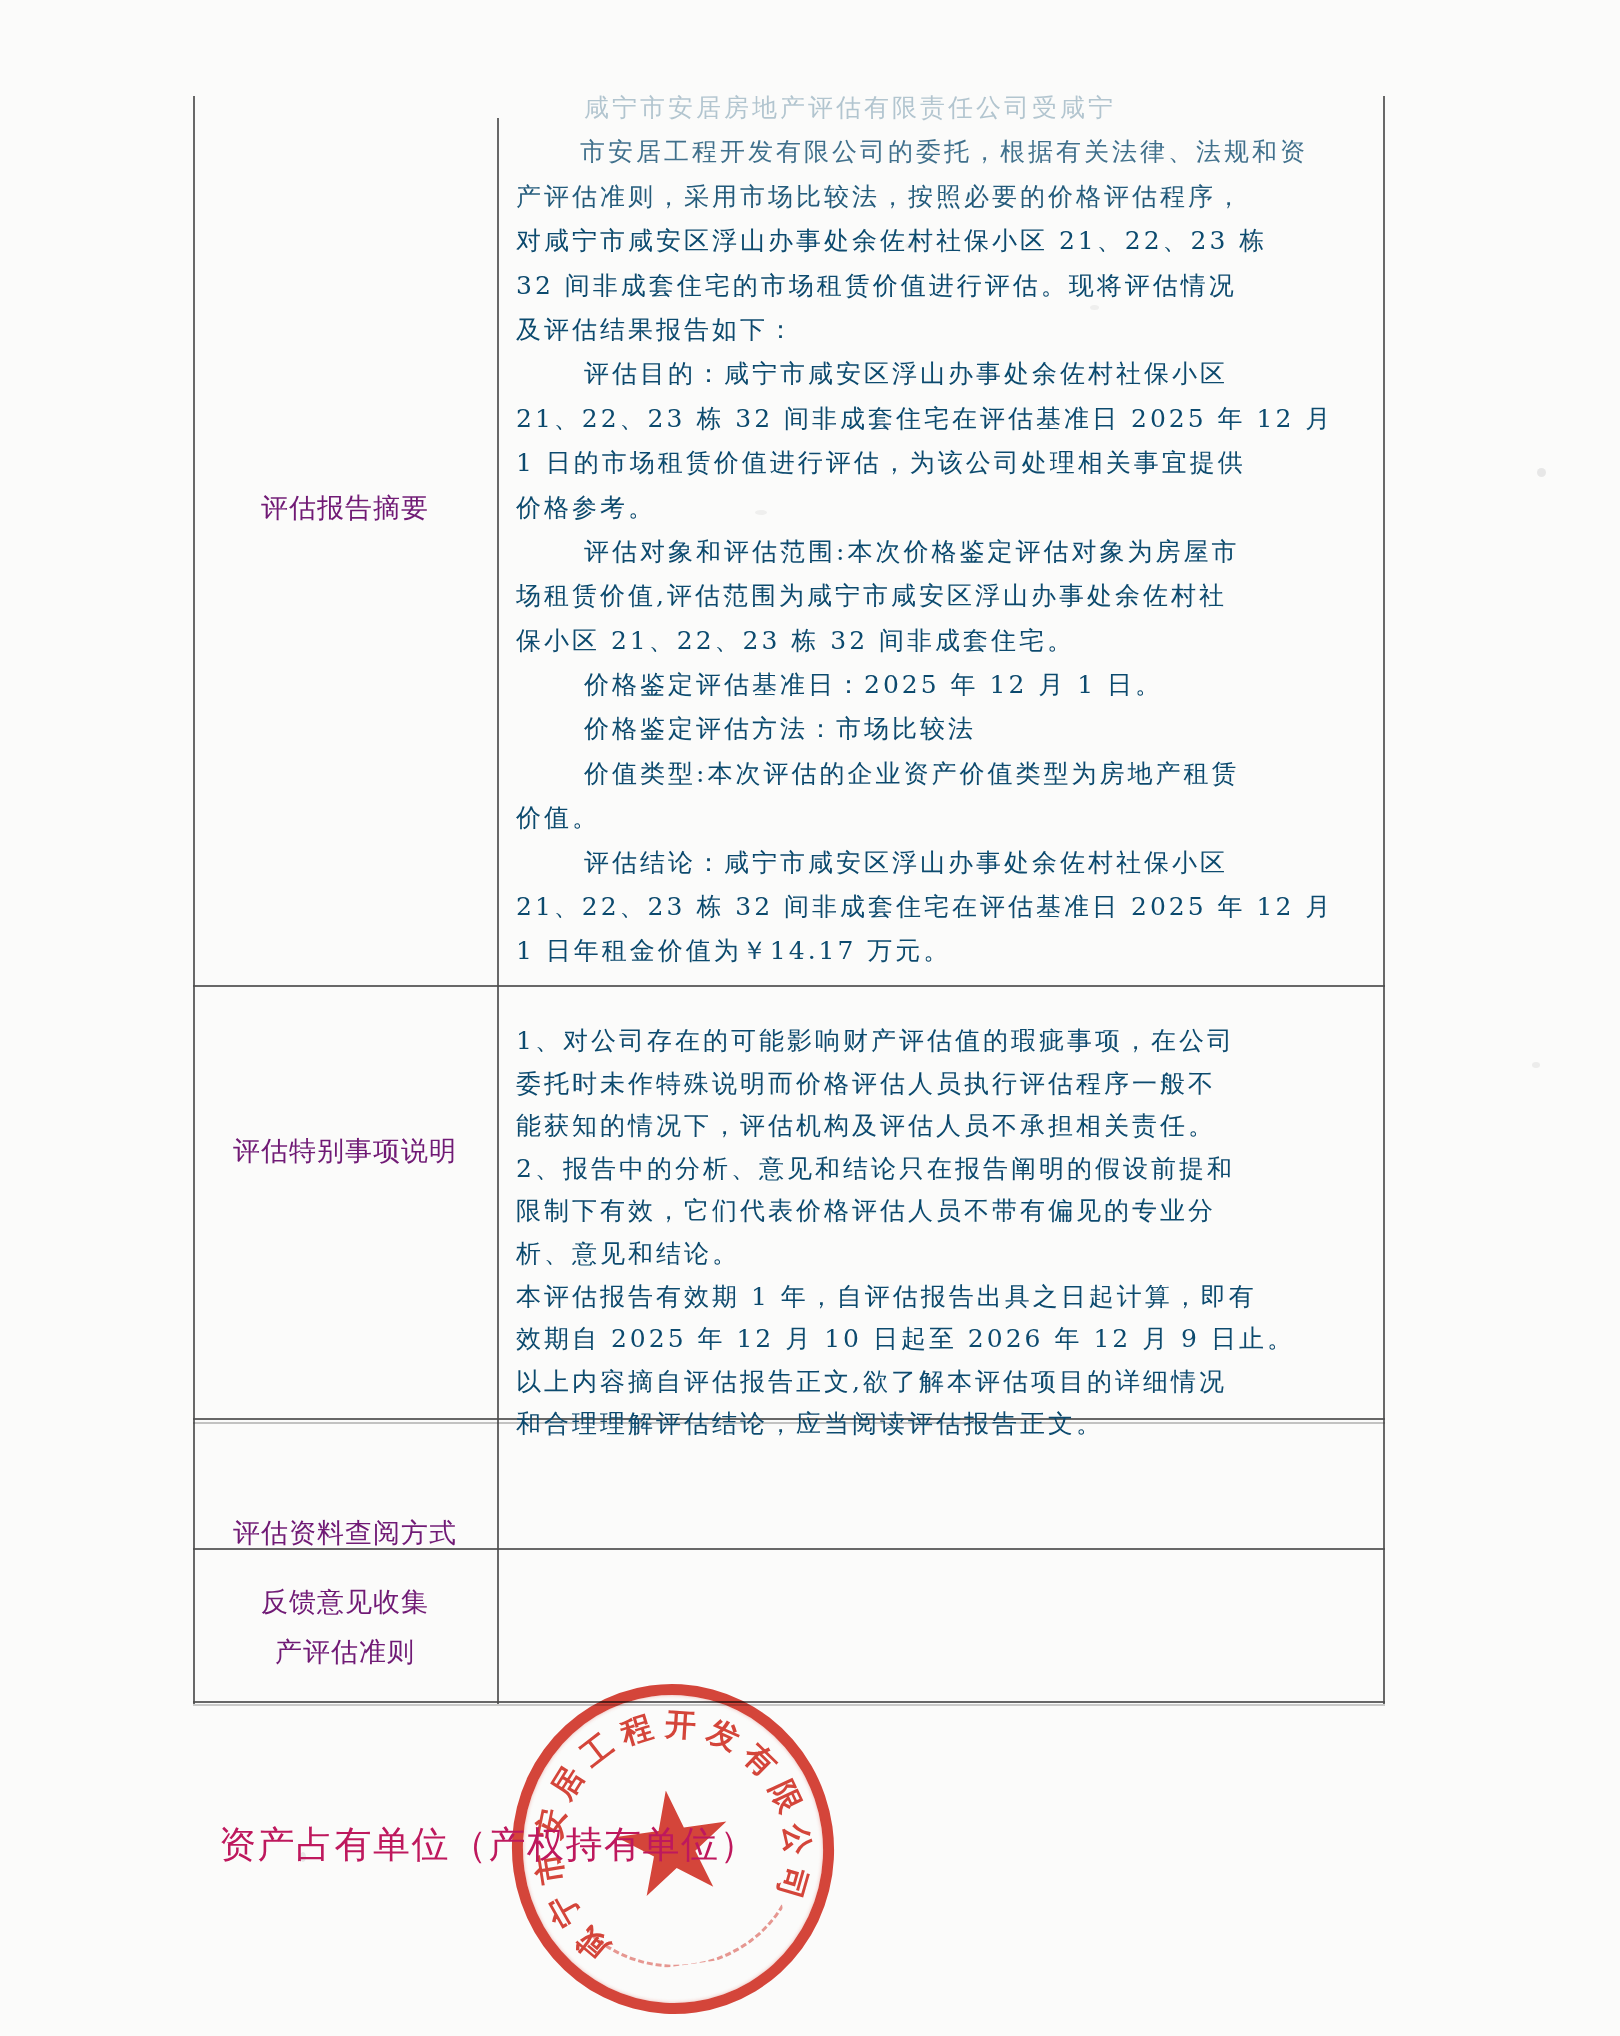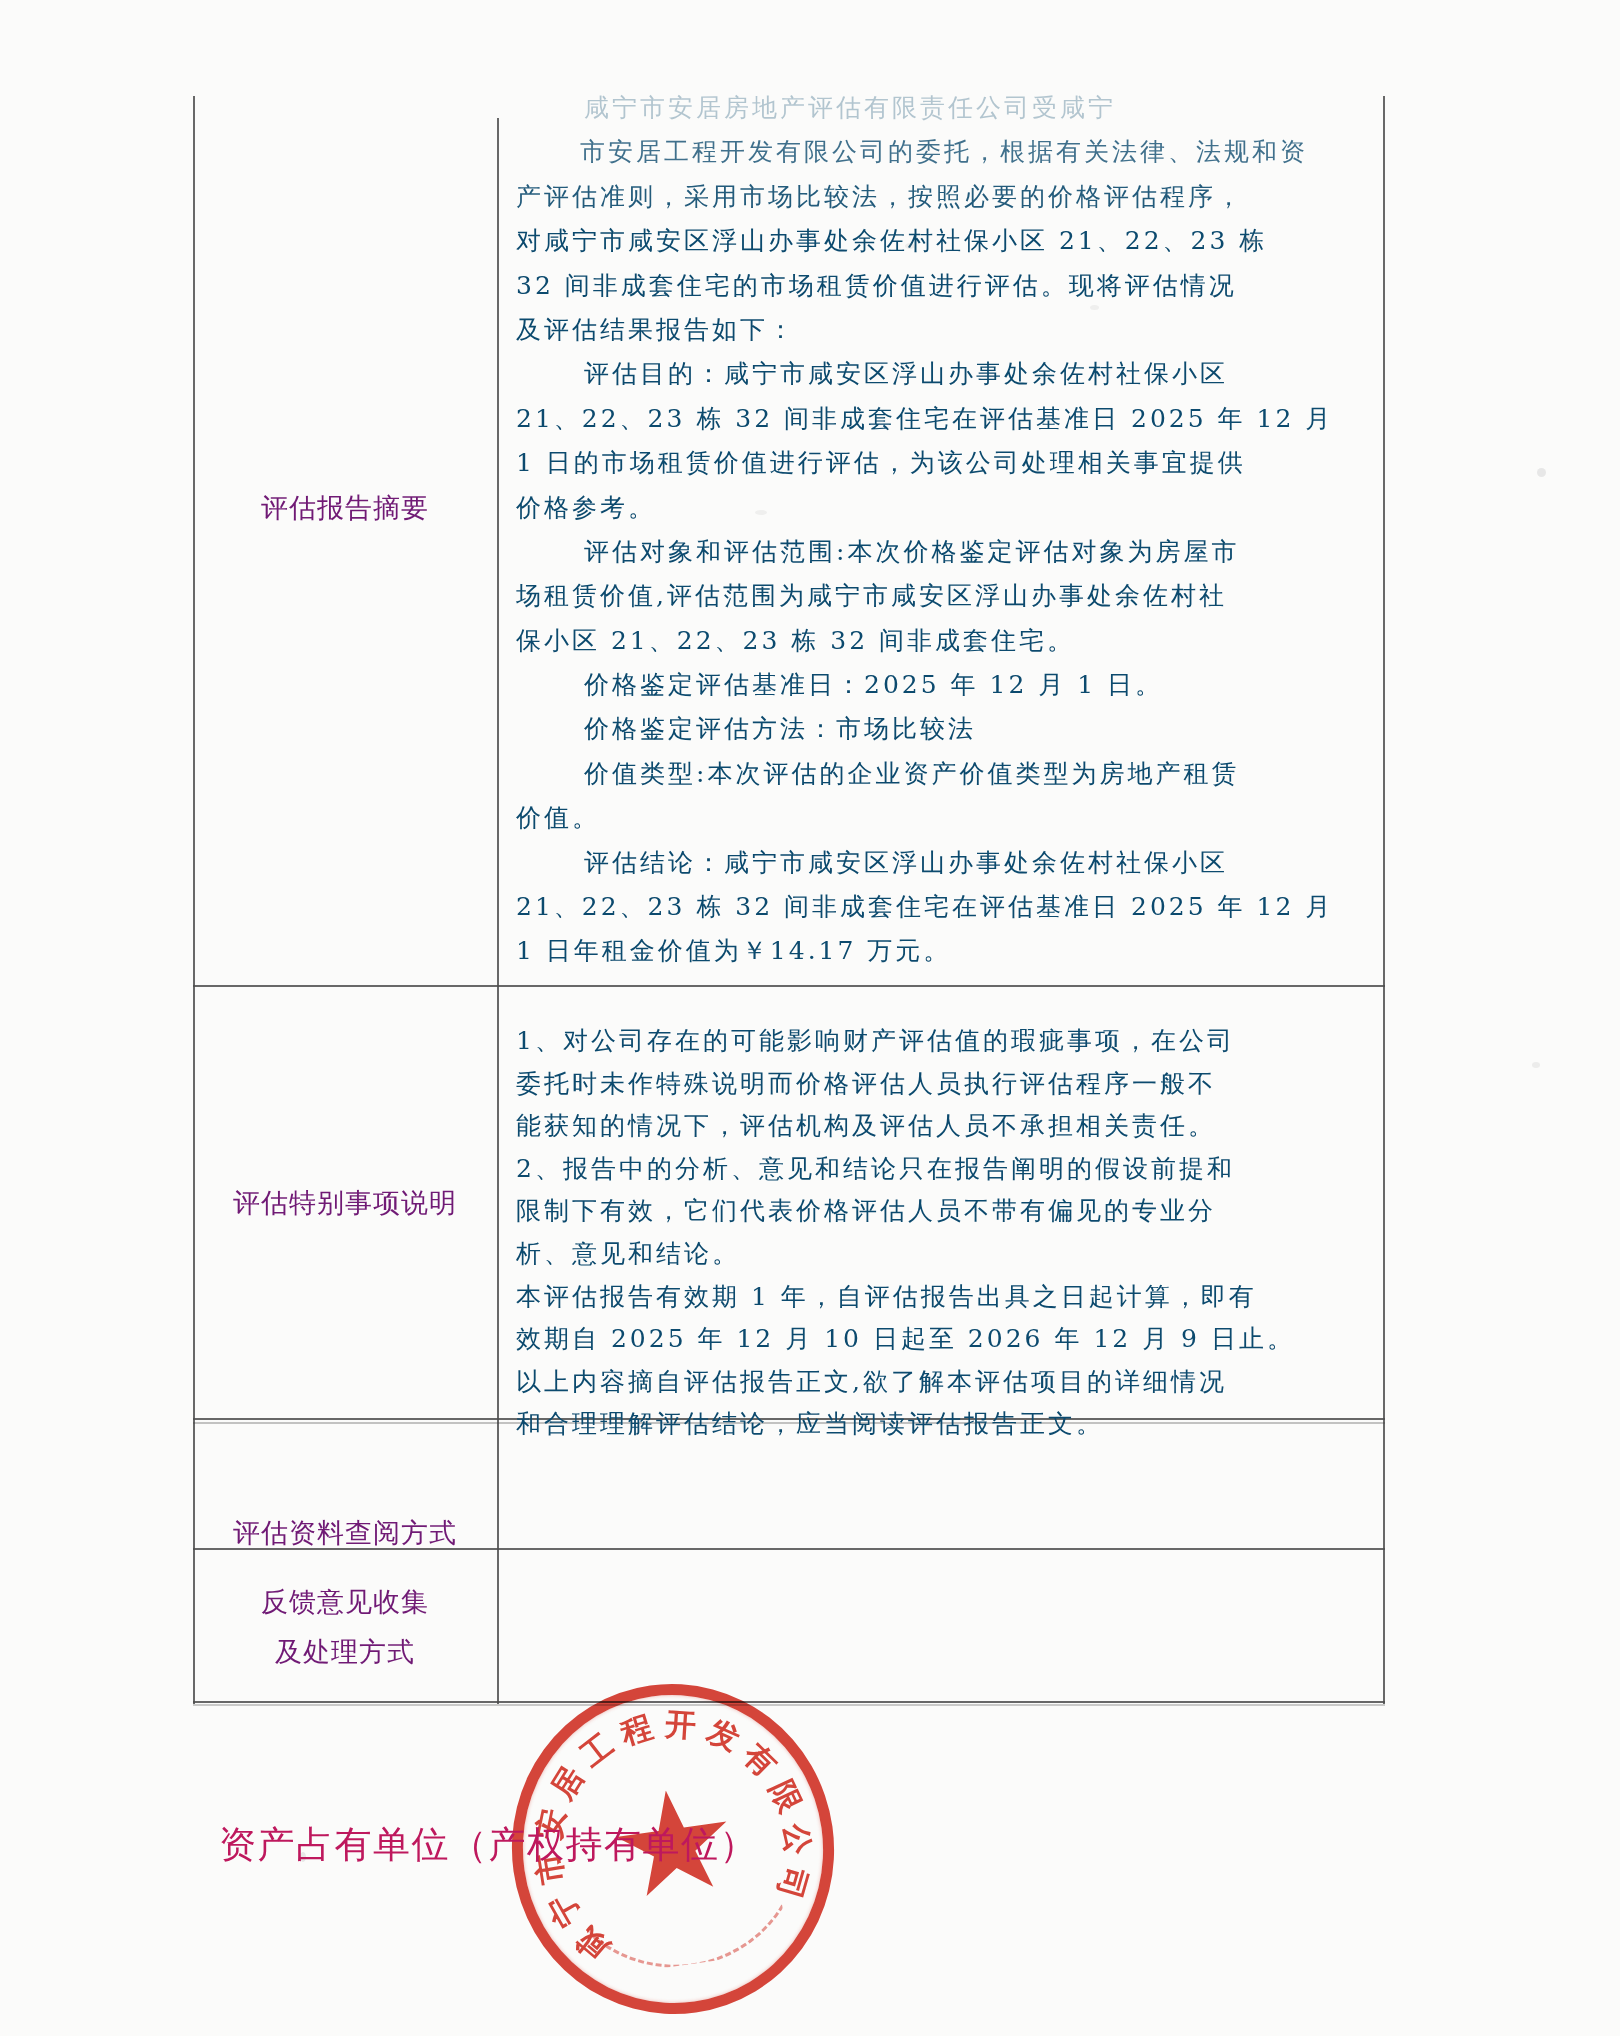--- a/index.html
+++ b/index.html
@@ -20,21 +20,21 @@
   .h-row2   {left:193px;top:1418px;width:1192px;box-shadow:0 4px 0 rgba(60,60,60,.35);}
   .h-row3   {left:193px;top:1548px;width:1192px;}
   .h-bottom {left:193px;top:1701px;width:1192px;box-shadow:0 3px 0 rgba(60,60,60,.3);}
   
   .label-cell{
     position:absolute;left:193px;width:304px;text-align:center;
     color:#701a75;font-size:27px;letter-spacing:1px;white-space:nowrap;
   }
   .label-cell .label-line{display:block;line-height:50px;}
   .lbl-r1{top:483px;}
-  .lbl-r2{top:1178px;}
+  .lbl-r2{top:1126px;}
   .lbl-r3{top:1508px;}
   .lbl-r4{top:1577px;}
   
   .content-cell{
     position:absolute;left:516px;width:856px;color:#0c4a6e;
     font-size:25px;letter-spacing:3px;white-space:nowrap;margin-top:28px;
   }
   .cc-r1{top:58px;}
   .cc-r2{top:992px;}
   .cc-r1 .text-line{height:44.4px;line-height:44.4px;}
@@ -93,21 +93,21 @@
 
   <span class="label-line">评估特别事项说明</span>
     </div>
   <div class="label-cell lbl-r3">
 
   <span class="label-line">评估资料查阅方式</span>
     </div>
   <div class="label-cell lbl-r4">
 
   <span class="label-line">反馈意见收集</span>
-      <span class="label-line">及处理方式</span>
+      <span class="label-line">产评估准则</span>
     </div>
 
   <div class="content-cell cc-r1">
 
   <div class="text-line indent" style="opacity: 0.3;">咸宁市安居房地产评估有限责任公司受咸宁</div>
       <div class="text-line" style="opacity: 0.78; text-align: center;">市安居工程开发有限公司的委托，根据有关法律、法规和资</div>
       <div class="text-line" style="opacity: 0.9;">产评估准则，采用市场比较法，按照必要的价格评估程序，</div>
       <div class="text-line">对咸宁市咸安区浮山办事处余佐村社保小区 21、22、23 栋</div>
       <div class="text-line">32 间非成套住宅的市场租赁价值进行评估。现将评估情况</div>
       <div class="text-line">及评估结果报告如下：</div>

